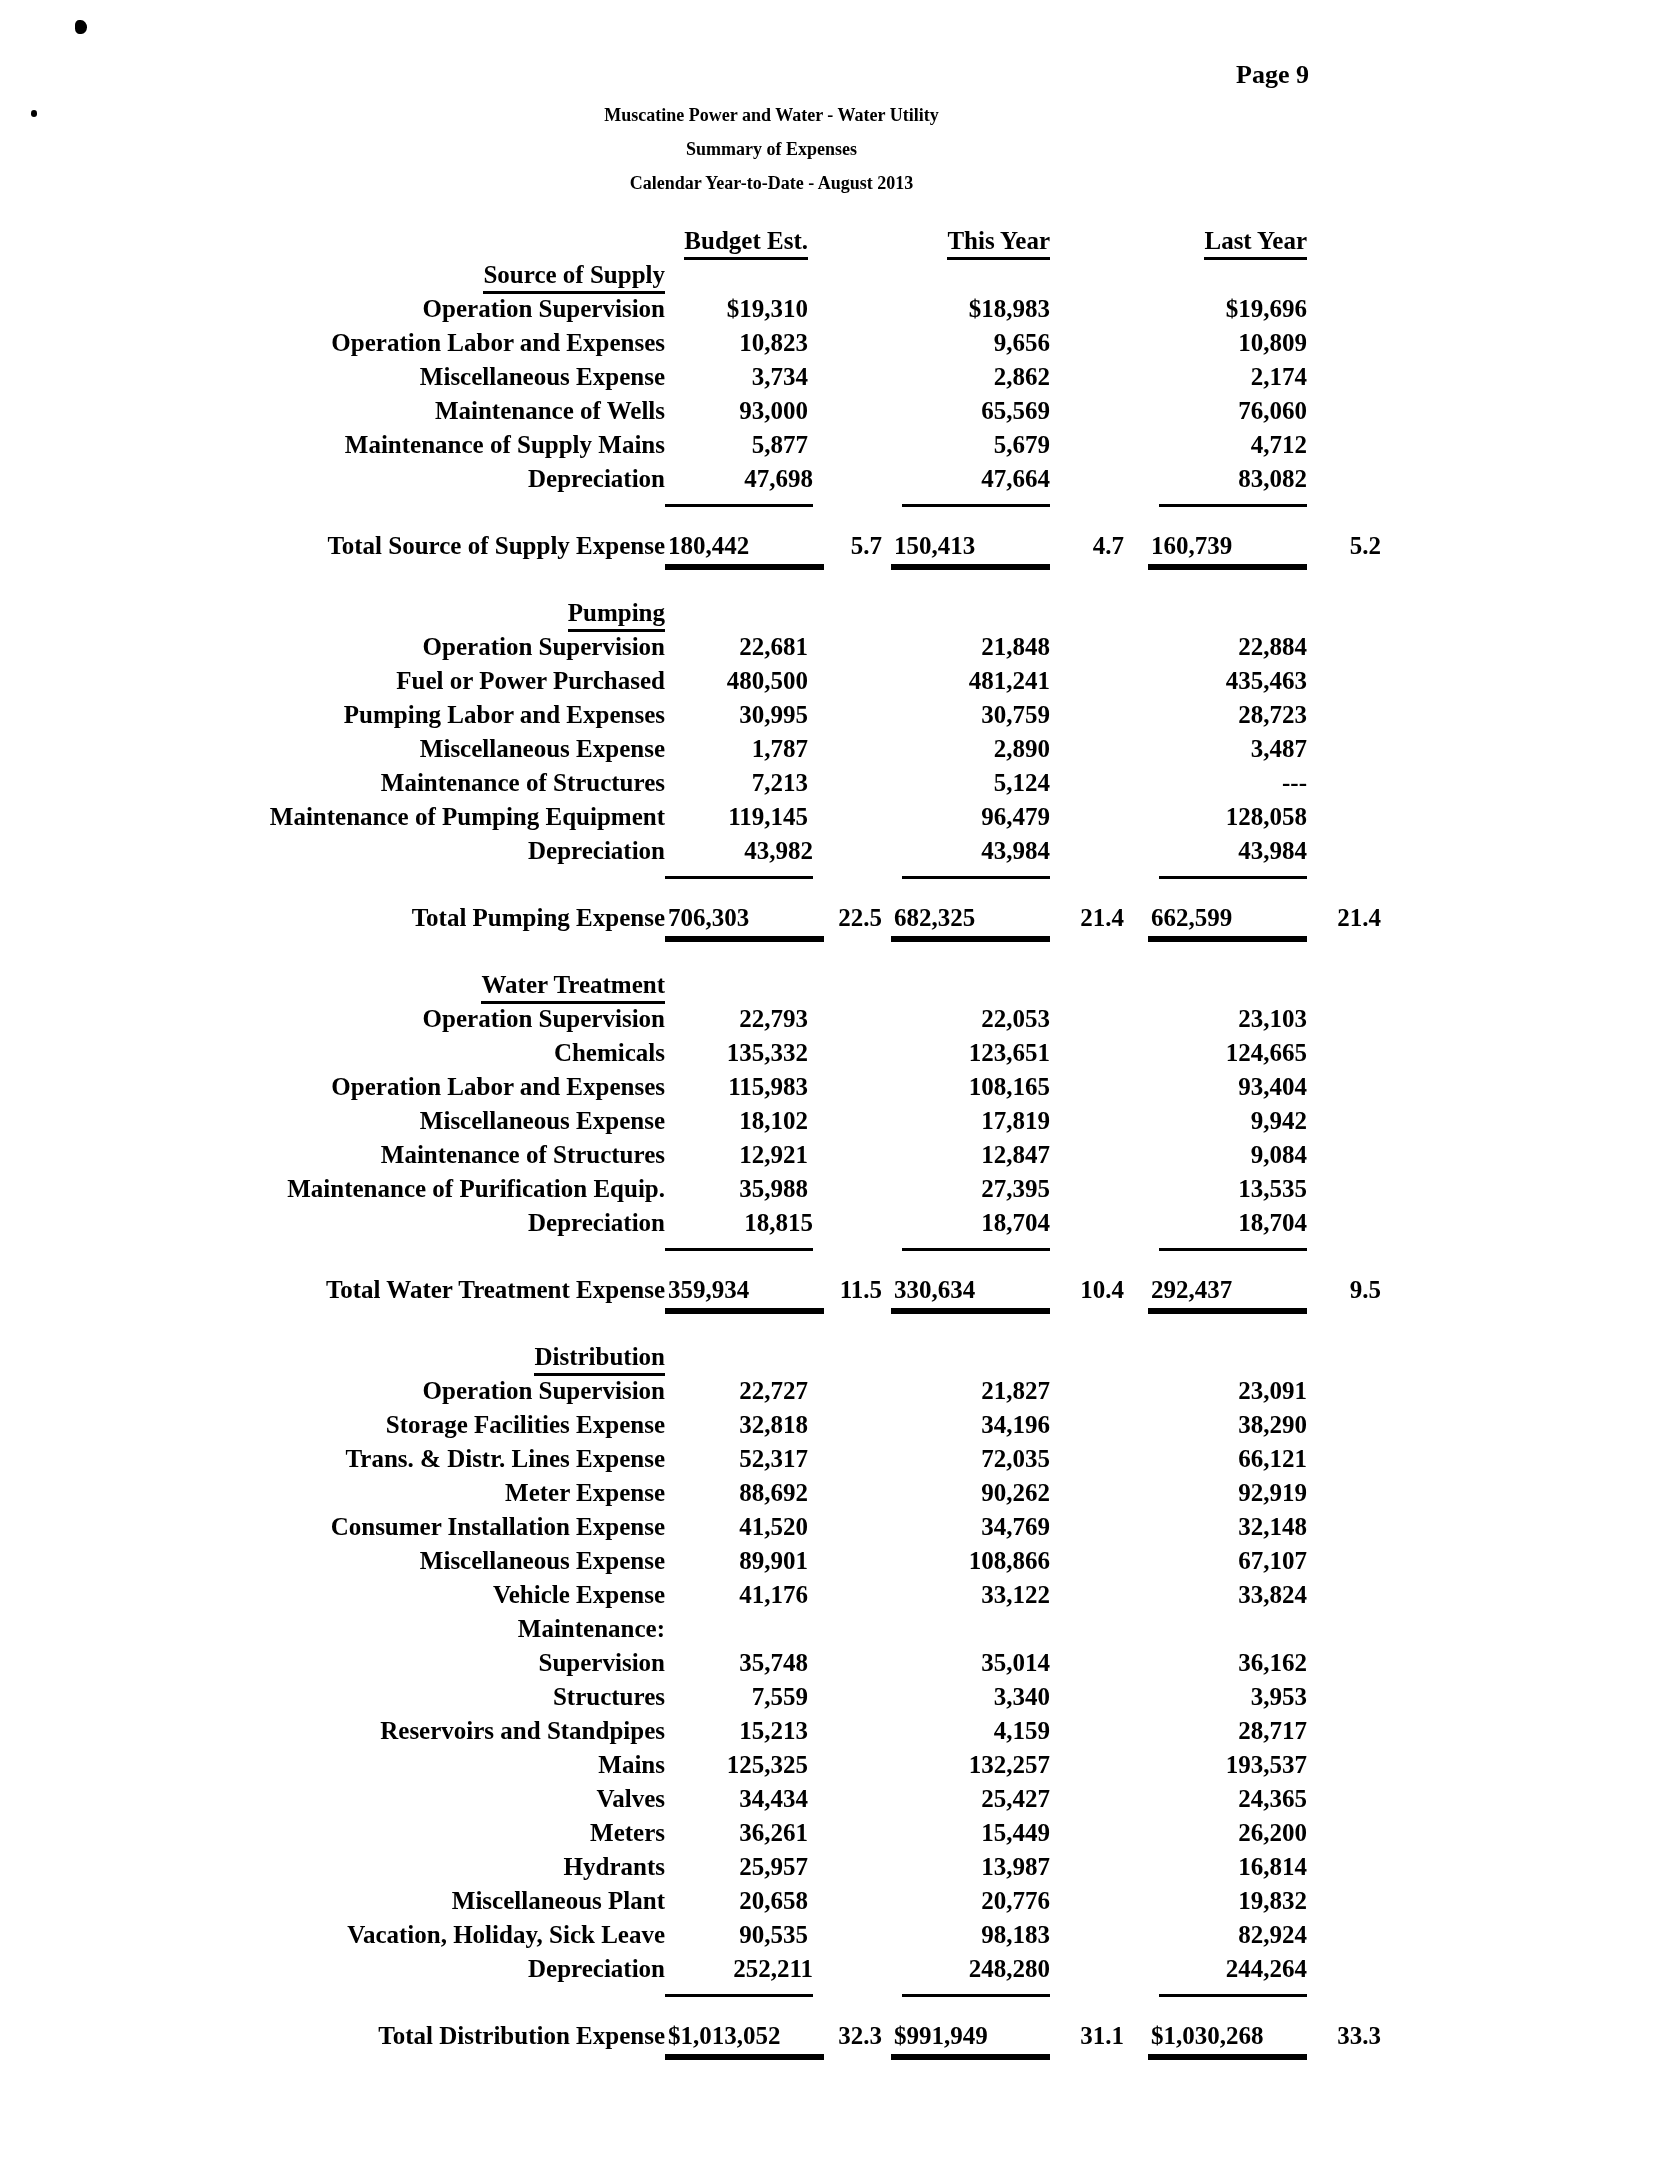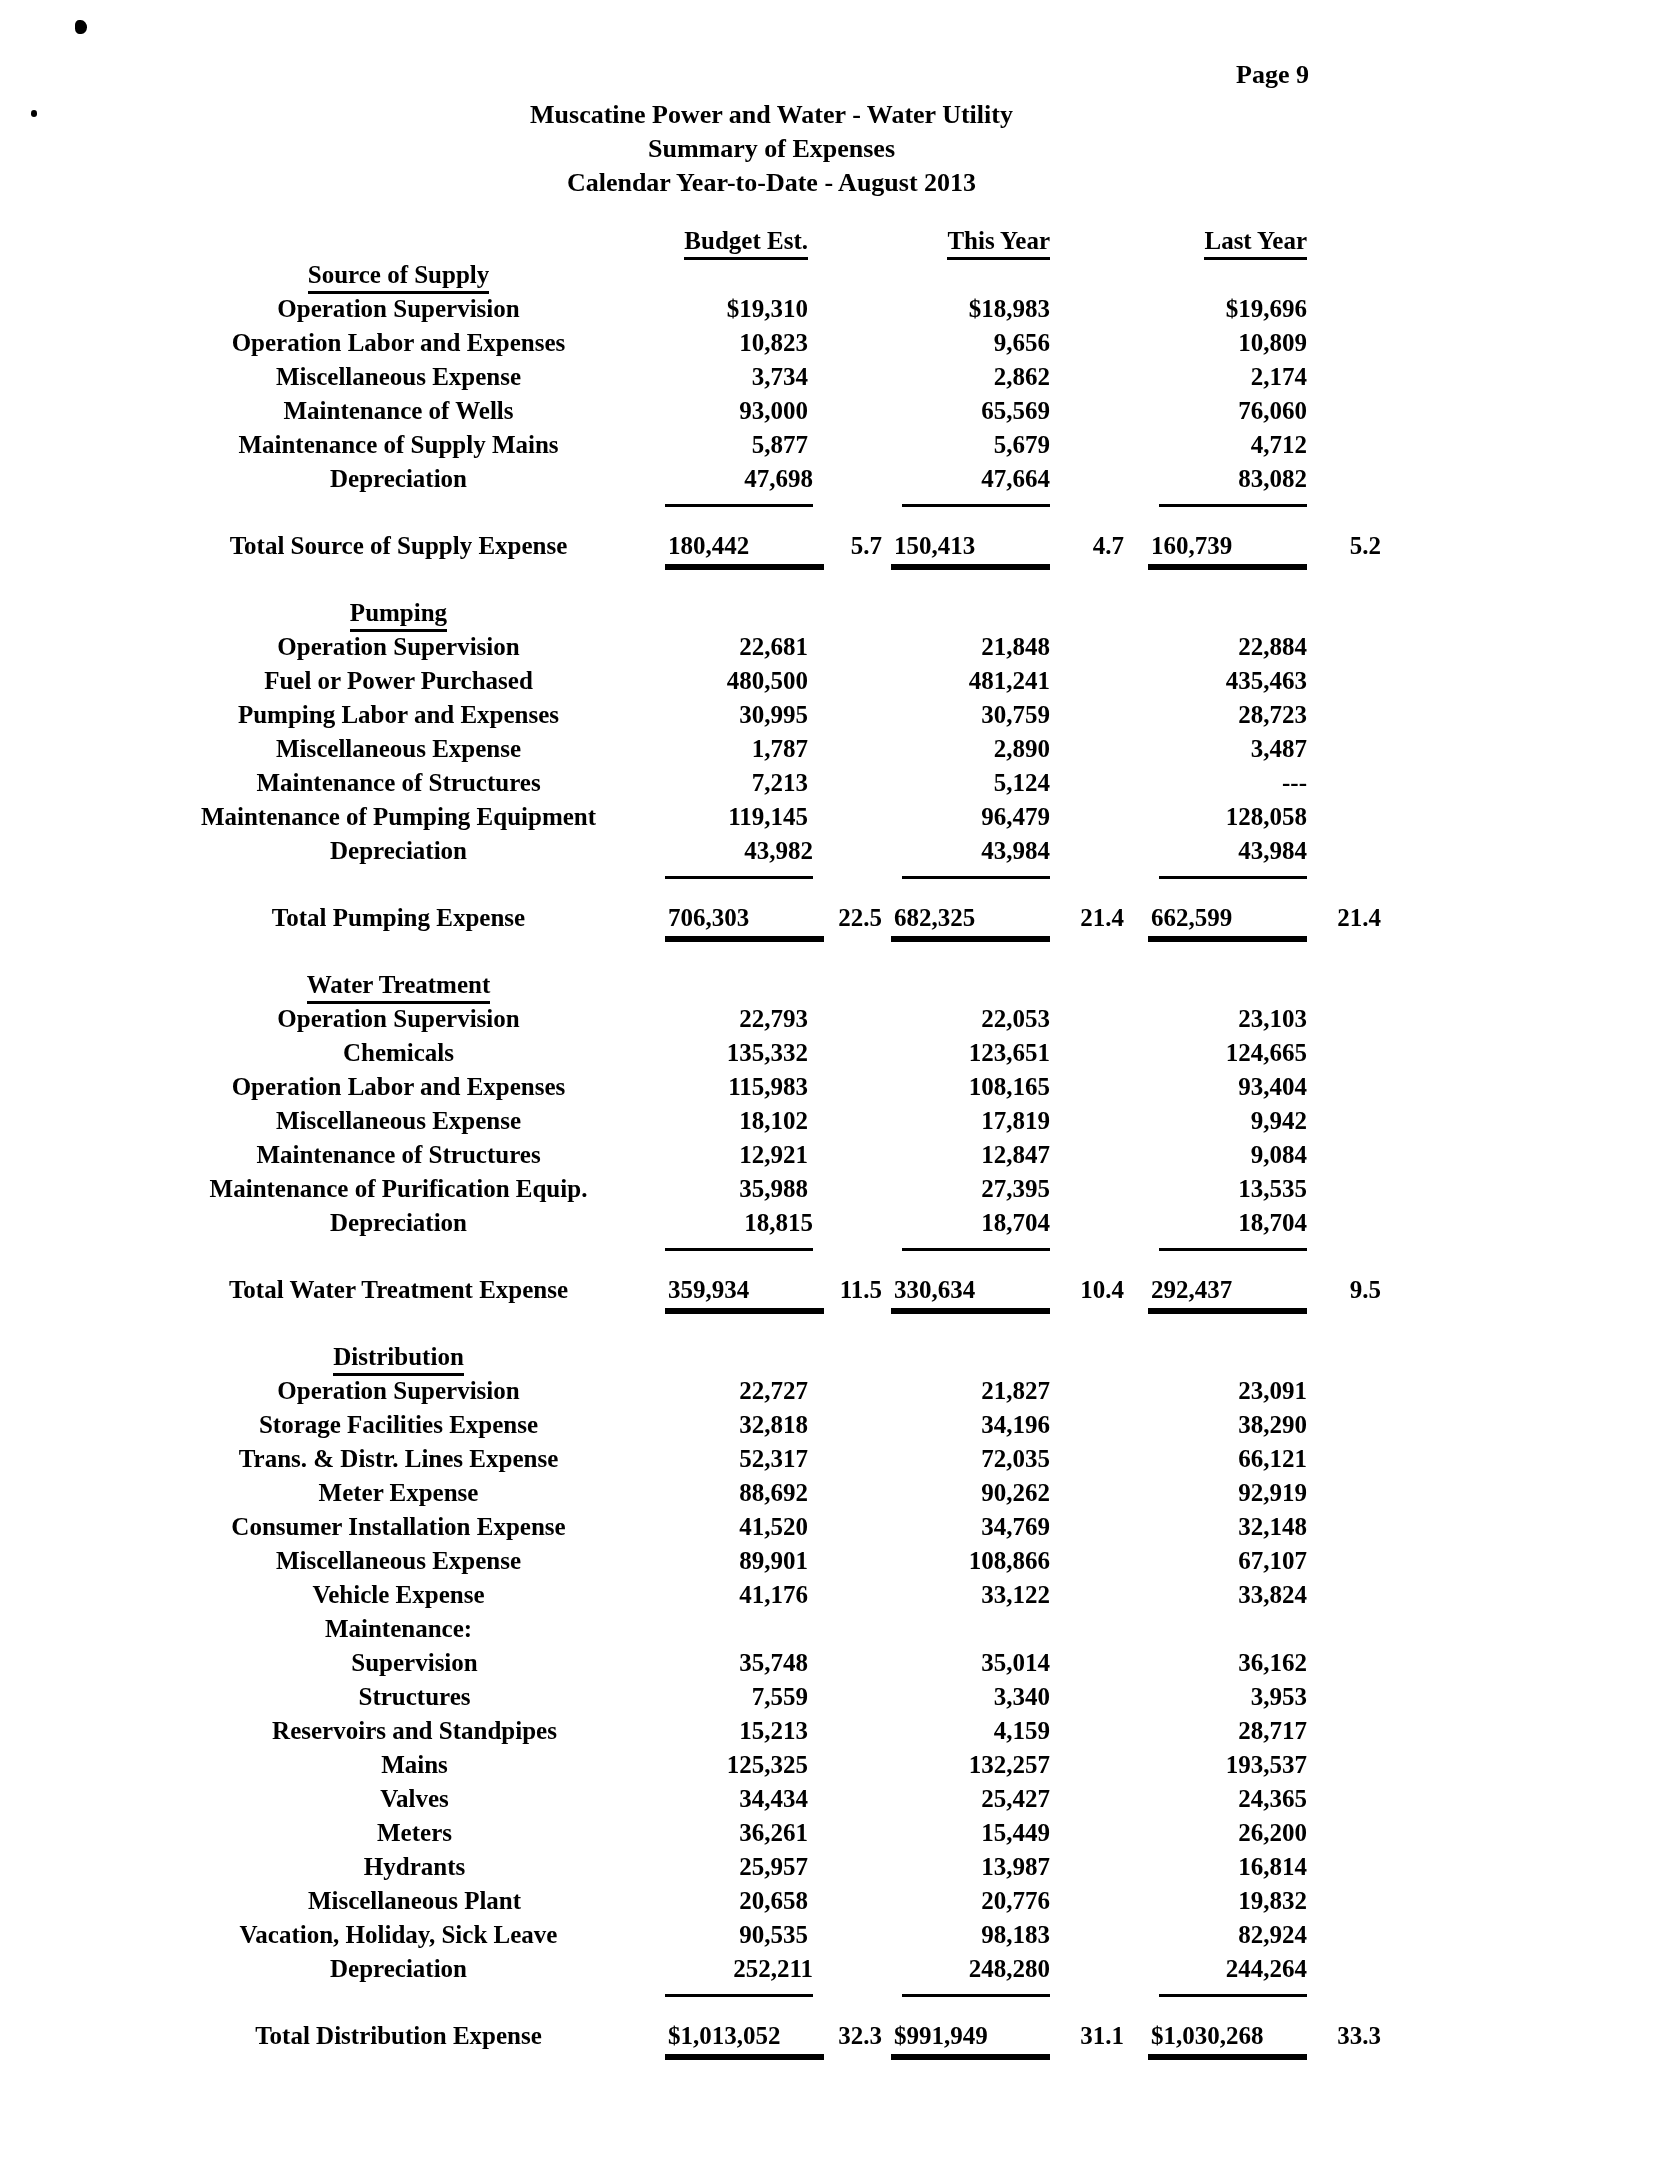--- a/index.html
+++ b/index.html
@@ -15,33 +15,33 @@
   }
   .speck{position:absolute;background:#000;border-radius:50%;}
   .speck-1{left:75px;top:20px;width:12px;height:14px;border-radius:40% 60% 55% 45%;}
   .speck-2{left:31px;top:110px;width:6.4px;height:7px;}
   .page-number{
     position:absolute;top:60px;left:1236px;
     font-size:26px;line-height:30px;white-space:nowrap;font-family:Liberation Serif, serif;
   }
   .title-block{
     position:absolute;top:98px;left:493px;width:557px;
-    text-align:center;font-size:26px;line-height:34px;
+    text-align:center;font-size:18px;line-height:34px;
   }
   .expense-table{
     position:absolute;top:224px;left:132px;width:1263px;
     font-size:25px;
   }
   .trow{
     display:grid;
     grid-template-columns:533px 143px 74px 168px 74px 183px 74px;
     height:34px;line-height:34px;
     align-items:baseline;
   }
-  .c-label{text-align:center;white-space:nowrap;}
+  .c-label{text-align:right;white-space:nowrap;}
   .c-label.indent{padding-left:32px;}
   .c-amt{text-align:right;white-space:nowrap;}
   .c-pct{text-align:right;white-space:nowrap;}
   .col-headers .c-amt span{
     display:inline-block;border-bottom:3.5px solid #000;padding-bottom:1.5px;line-height:28px;
   }
   .sec-heading .c-label span{
     display:inline-block;border-bottom:3.5px solid #000;padding-bottom:1.5px;line-height:28px;
   }
   .u-num{

